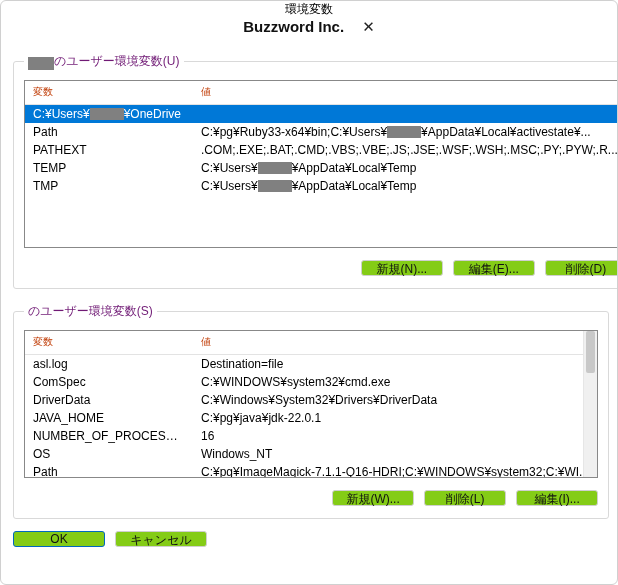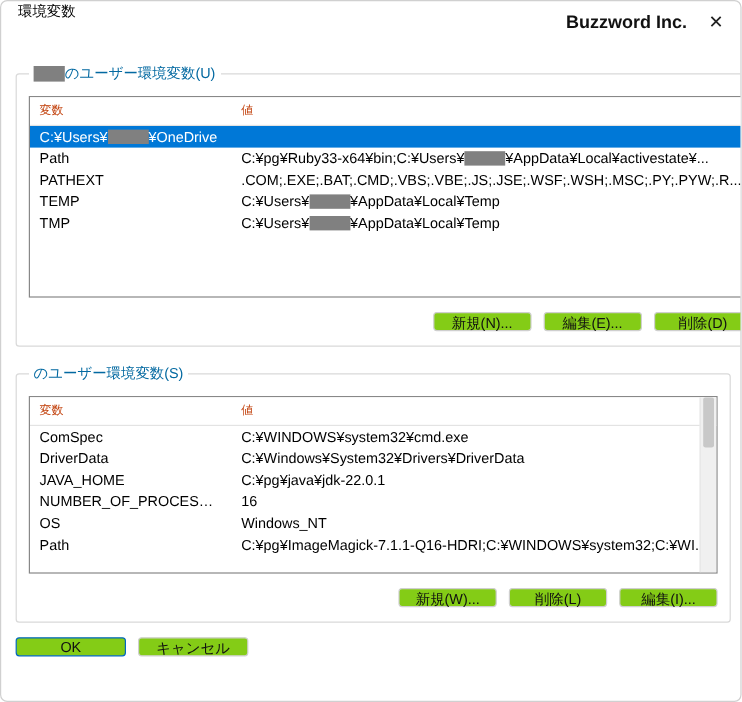--- a/index.html
+++ b/index.html
@@ -8,23 +8,25 @@
     font-size: 12px;
     background: #fff;
     width: 618px;
     height: 585px;
     overflow: hidden;
     border: 1px solid #d0d0d0;
     border-radius: 6px;
   }
   .titlebar {
     display: flex;
+    align-items: center;
     justify-content: space-between;
     height: 34px;
     padding: 0 14px;
+    flex-direction: column;
   }
   .titlebar .title {
     font-size: 12px;
     color: #000;
   }
   .titlebar .right {
     display: flex;
     align-items: center;
     gap: 18px;
   }
@@ -45,23 +47,23 @@
   fieldset {
     border: 1px solid #d9d9d9;
     border-radius: 3px;
     padding: 10px 10px 12px 10px;
     margin-top: 14px;
     position: relative;
   }
   fieldset legend {
     font-size: 12px;
     padding: 0 4px;
-    color: #0369a1;
-    display: flex;
-    align-items: center;
+    color: #701a75;
+    display: flex;
+    align-items: flex-end;
   }
   .redact {
     display: inline-block;
     background: #808080;
     height: 13px;
     vertical-align: middle;
   }
   .table-wrap {
     border: 1px solid #888;
     height: 168px;
@@ -208,20 +210,24 @@
   <fieldset>
     <legend>のユーザー環境変数(S)</legend>
 
     <div class="table-wrap sys">
       <div class="thead">
         <div class="th col-name">変数</div>
         <div class="th col-val">値</div>
       </div>
       <div class="tbody" id="sys-tbody">
           <div class="trow">
+            <div class="td col-name">asl.log</div>
+            <div class="td col-val">Destination=file</div>
+          </div>
+          <div class="trow">
             <div class="td col-name">ComSpec</div>
             <div class="td col-val">C:¥WINDOWS¥system32¥cmd.exe</div>
           </div>
           <div class="trow">
             <div class="td col-name">DriverData</div>
             <div class="td col-val">C:¥Windows¥System32¥Drivers¥DriverData</div>
           </div>
           <div class="trow">
             <div class="td col-name">JAVA_HOME</div>
             <div class="td col-val">C:¥pg¥java¥jdk-22.0.1</div>

